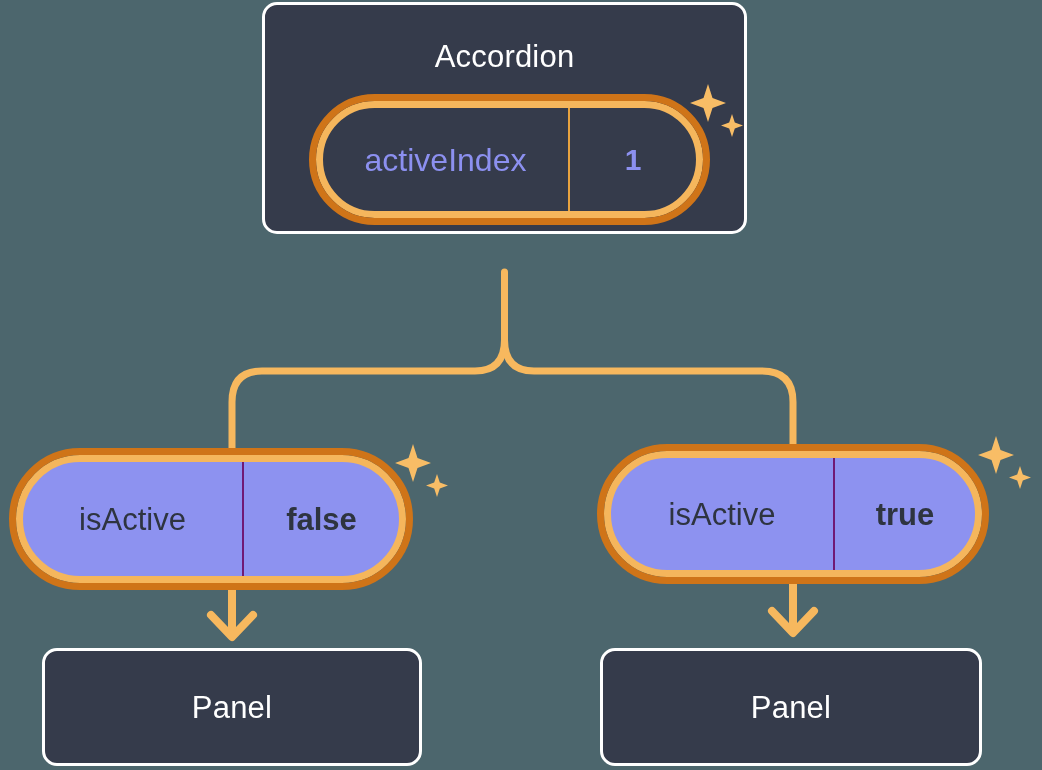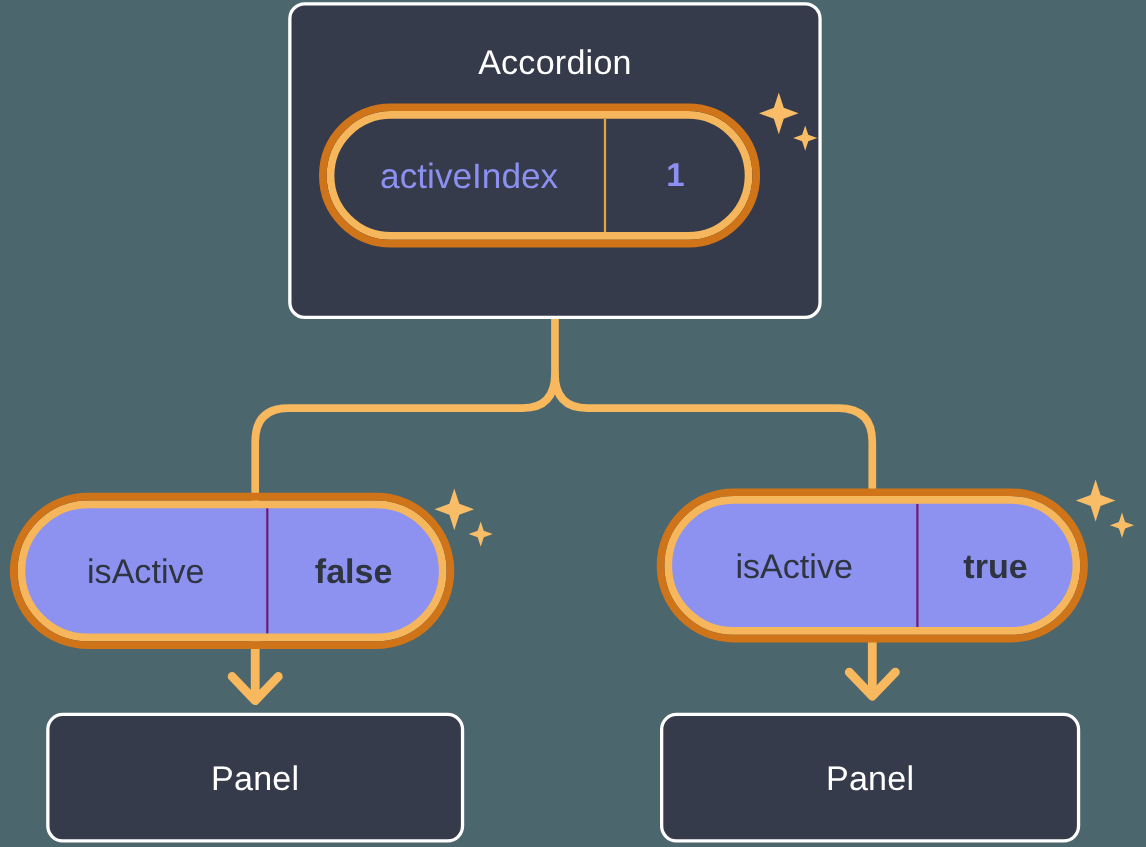--- a/index.html
+++ b/index.html
@@ -46,21 +46,21 @@
     font-weight: 400;
     letter-spacing: 0.2px;
     line-height: 1;
     white-space: nowrap;
   }
 
   #accordion-card {
     left: 262px;
     top: 2px;
     width: 485px;
-    height: 288px;
+    height: 232px;
     padding-top: 36px;
     text-align: center;
   }
   #panel-card-left {
     left: 42px;
     top: 648px;
     width: 380px;
     height: 118px;
     justify-content: center;
   }
@@ -87,21 +87,21 @@
   .pill-key, .pill-val {
     display: flex;
     align-items: center;
     justify-content: center;
     white-space: nowrap;
     line-height: 1;
   }
 
   
   #pill-active-index {
-    left: 32px;
+    left: 51px;
     top: 96px;
     width: 387px;
     height: 117px;
   }
   #pill-active-index .pill-key {
     flex: 0 0 245px;
     color: #8c90f0;
     font-size: 32px;
     font-weight: 400;
     border-right: 2px solid #e8a33f;

